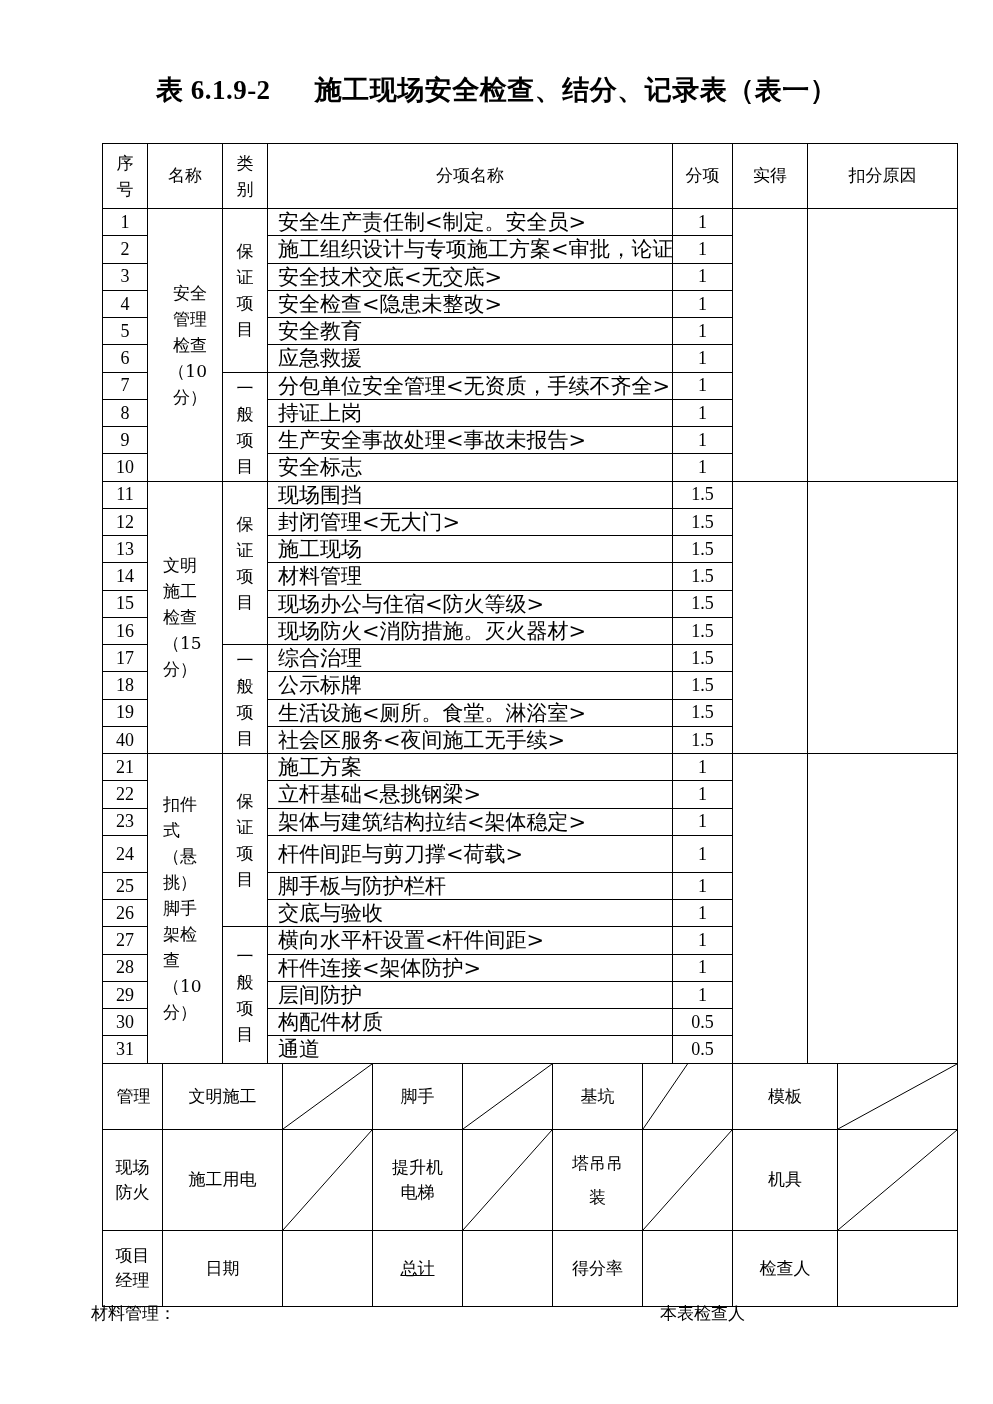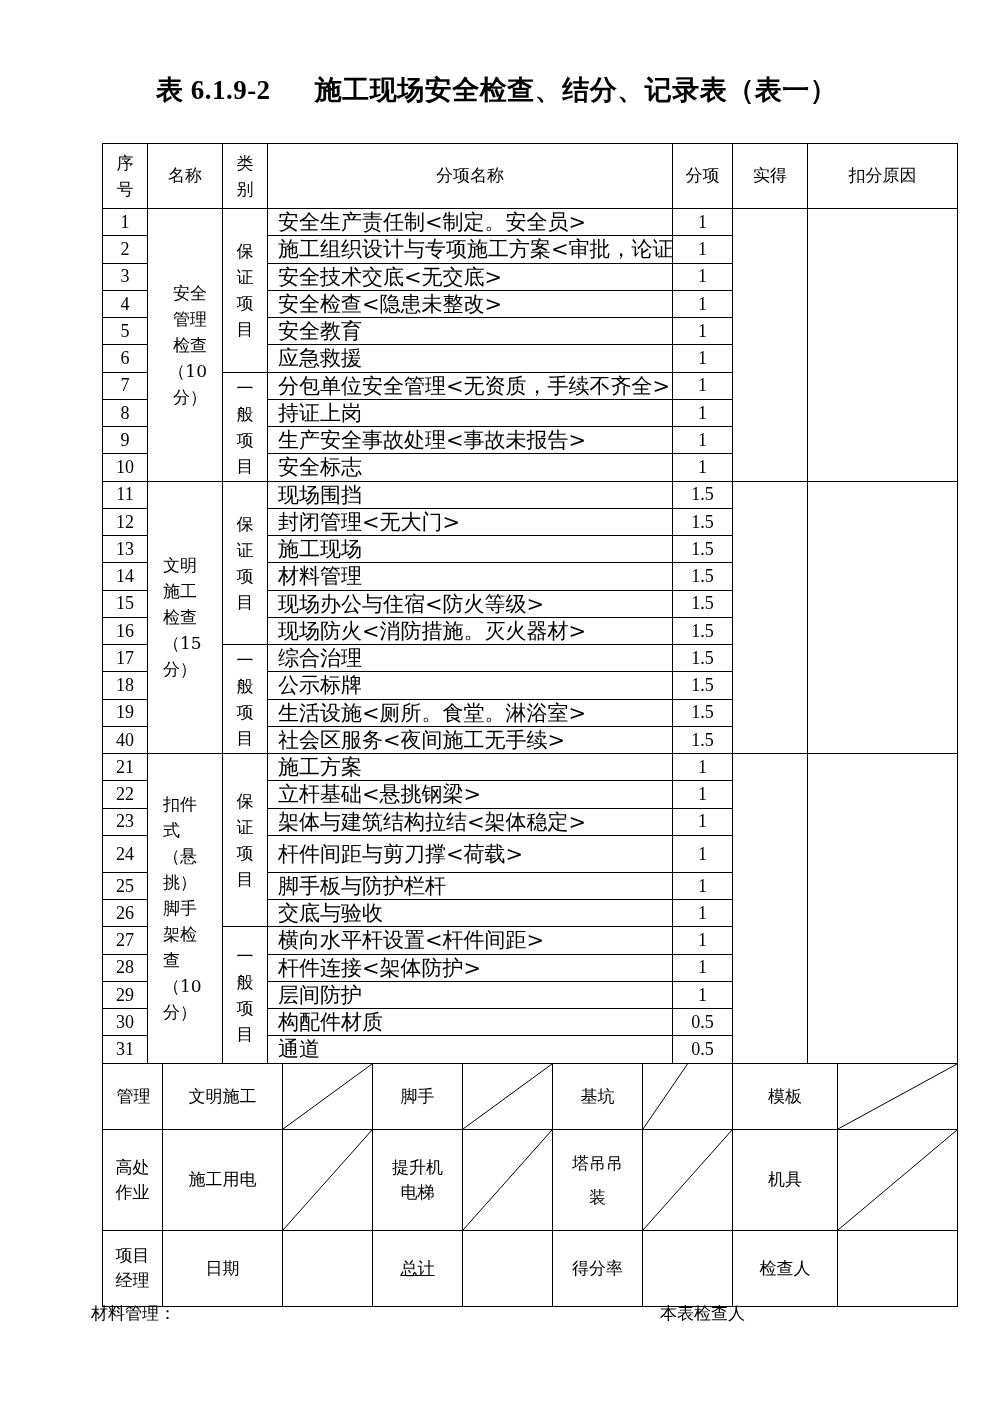--- a/index.html
+++ b/index.html
@@ -291,21 +291,21 @@
             <div style="margin:0 auto;line-height:25px;">模板</div>
           </td>
           <td class="diag" style="height:65px">
             <svg viewBox="0 0 100 100" preserveAspectRatio="none">
               <line x1="0" y1="100" x2="100" y2="0" stroke="#000" stroke-width="1" vector-effect="non-scaling-stroke"></line>
             </svg>
           </td>
         </tr>
         <tr>
           <td style="height:78px">
-            <div style="width:36px;margin:0 auto;line-height:25px;">高处作业</div>
+            <div style="width:36px;margin:0 auto;line-height:25px;">现场防火</div>
           </td>
           <td style="height:78px">
             <div style="margin:0 auto;line-height:25px;">施工用电</div>
           </td>
           <td class="diag" style="height:78px">
             <svg viewBox="0 0 100 100" preserveAspectRatio="none">
               <line x1="0" y1="100" x2="100" y2="0" stroke="#000" stroke-width="1" vector-effect="non-scaling-stroke"></line>
             </svg>
           </td>
           <td style="height:78px">

